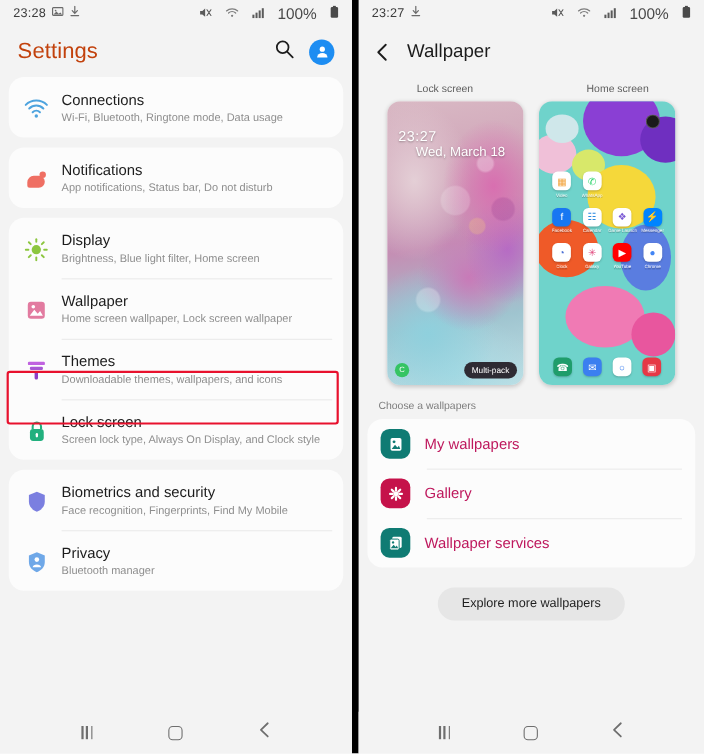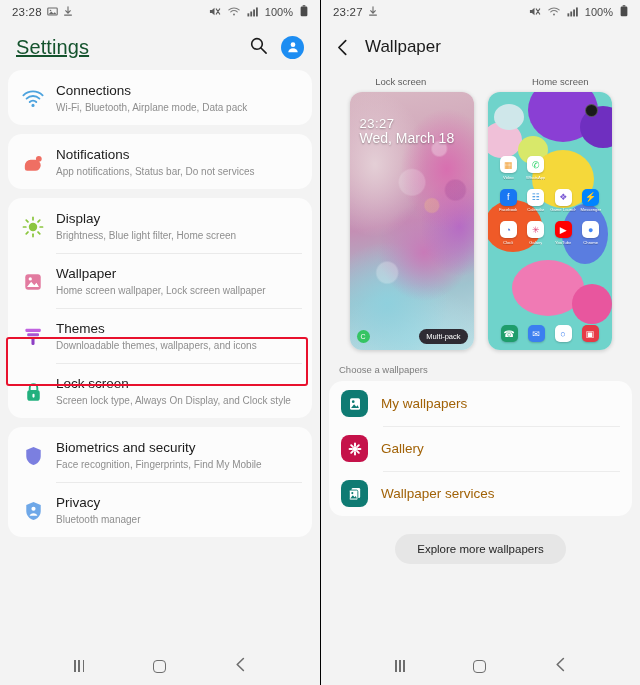--- a/index.html
+++ b/index.html
@@ -6,37 +6,37 @@
   html,body { width:640px; height:685px; }
   body {
     font-family:"Liberation Sans", sans-serif;
     background:#ffffff;
     overflow:hidden;
     position:relative;
   }
   .screens { display:flex; width:640px; height:685px; }
   .panel { width:320px; height:685px; position:relative; background:#f2f2f2; }
   .panel.left { background:#f3f3f3; }
-  .panel.right { background:#f3f3f3; border-left:1px solid #000000; }
+  .panel.right { background:#f3f3f3; border-left:6px solid #000000; }
 
   
   .statusbar {
     height:24px; display:flex; align-items:center;
     padding:0 12px; font-size:11px; color:#4a4a4a;
   }
   .sb-left { display:flex; align-items:center; gap:5px; }
-  .sb-right { margin-left:auto; display:flex; align-items:center; gap:7px; font-size:11px; }
+  .sb-right { margin-left:auto; display:flex; align-items:center; gap:12px; font-size:14px; }
   .sb-time { font-size:11.5px; color:#3c3c3c; letter-spacing:0.2px; }
   .ic { display:inline-block; }
 
   
   .app-header {
     height:46px; display:flex; align-items:center; padding:0 16px;
   }
-  .app-title { font-size:20px; color:#14532d; letter-spacing:0.1px;text-decoration:underline; }
+  .app-title { font-size:20px; color:#c2410c; letter-spacing:0.1px; }
   .hdr-actions { margin-left:auto; display:flex; align-items:center; gap:13px; }
   .avatar {
     width:23px; height:23px; border-radius:50%; background:#1d8df2;
     display:flex; align-items:center; justify-content:center;
   }
 
   
   .scroll { padding:0 8px; }
   .card {
     background:#fcfcfc; border-radius:14px; margin-bottom:9px; overflow:hidden;
@@ -100,21 +100,21 @@
       radial-gradient(circle at 66% 44%, rgba(255,210,120,.3) 0 4%, transparent 5%),
       radial-gradient(circle at 30% 70%, rgba(255,255,255,.3) 0 5%, transparent 6%),
       radial-gradient(circle at 50% 35%, rgba(255,255,255,.22) 0 7%, transparent 8%);
     opacity:.85;
   }
   .lock-time {
     position:absolute; left:10px; top:24px; color:#fff;
     text-shadow:0 1px 2px rgba(0,0,0,.35); z-index:3;
   }
   .lock-time .t { font-size:13px; line-height:15px; letter-spacing:.5px; }
-  .lock-time .d { font-size:14px; line-height:12px; margin-top:1px; }
+  .lock-time .d { font-size:12px; line-height:12px; margin-top:1px;margin-left:16px; }
   .badge-green {
     position:absolute; left:7px; bottom:7px; width:13px; height:13px;
     border-radius:50%; background:#35c463; color:#fff; font-size:7px;
     display:flex; align-items:center; justify-content:center; z-index:3;
   }
   .multipack {
     position:absolute; right:6px; bottom:6px; background:#2e2b33;
     color:#fff; font-size:7.5px; padding:3px 7px; border-radius:9px; z-index:3;
   }
 
@@ -155,21 +155,21 @@
   }
   .wp-row { display:flex; align-items:center; padding:9px 12px; position:relative; }
   .wp-row + .wp-row::before {
     content:""; position:absolute; left:54px; right:12px; top:0;
     height:1px; background:#ececec;
   }
   .wp-ic {
     width:27px; height:27px; border-radius:8px; margin-right:13px;
     display:flex; align-items:center; justify-content:center; color:#fff;
   }
-  .wp-label { font-size:13.5px; color:#a16207; }
+  .wp-label { font-size:13.5px; color:#be185d; }
 
   .explore-wrap { display:flex; justify-content:center; padding:18px 0 0; }
   .explore-btn {
     background:#e6e6e6; color:#1f1f1f; font-size:11.5px;
     padding:9px 22px; border-radius:18px; border:none;
     font-family:"Liberation Sans", sans-serif; cursor:pointer;
   }
 
   
   .navbar {
@@ -262,36 +262,36 @@
           <div class="row-icon">
             <svg width="22" height="20" viewBox="0 0 24 20">
                 <path d="M1.5 6 A15 15 0 0 1 22.5 6" stroke="#4da3de" stroke-width="2" fill="none" stroke-linecap="round"></path>
                 <path d="M5 9.6 A10 10 0 0 1 19 9.6" stroke="#4da3de" stroke-width="2" fill="none" stroke-linecap="round"></path>
                 <path d="M8.4 13.3 A5.2 5.2 0 0 1 15.6 13.3" stroke="#4da3de" stroke-width="2" fill="none" stroke-linecap="round"></path>
                 <circle cx="12" cy="17" r="1.7" fill="#4da3de"></circle>
               </svg>
           </div>
           <div class="row-text">
             <div class="row-title">Connections</div>
-            <div class="row-sub">Wi-Fi, Bluetooth, Airplane mode, Data pack</div>
+            <div class="row-sub">Wi-Fi, Bluetooth, Ringtone mode, Data usage</div>
           </div>
         </div>
       </div>
 
       <div class="card">
         <div class="row">
           <div class="row-icon">
             <svg width="22" height="20" viewBox="0 0 24 22">
                 <path d="M3 14 a6.5 6.5 0 0 1 6.5 -6.5 h5 a6 6 0 0 1 0 12 h-9 A2.5 2.5 0 0 1 3 17 Z" fill="#ef6f63"></path>
                 <circle cx="18.4" cy="6.4" r="3.2" fill="#ef6f63"></circle>
               </svg>
           </div>
           <div class="row-text">
             <div class="row-title">Notifications</div>
-            <div class="row-sub">App notifications, Status bar, Do not services</div>
+            <div class="row-sub">App notifications, Status bar, Do not disturb</div>
           </div>
         </div>
       </div>
 
       <div class="card">
         <div class="row">
           <div class="row-icon">
             <svg width="22" height="22" viewBox="0 0 24 24">
                 <circle cx="12" cy="12" r="4.6" fill="#8cc63f"></circle>
                 <g stroke="#8cc63f" stroke-width="1.9" stroke-linecap="round">

